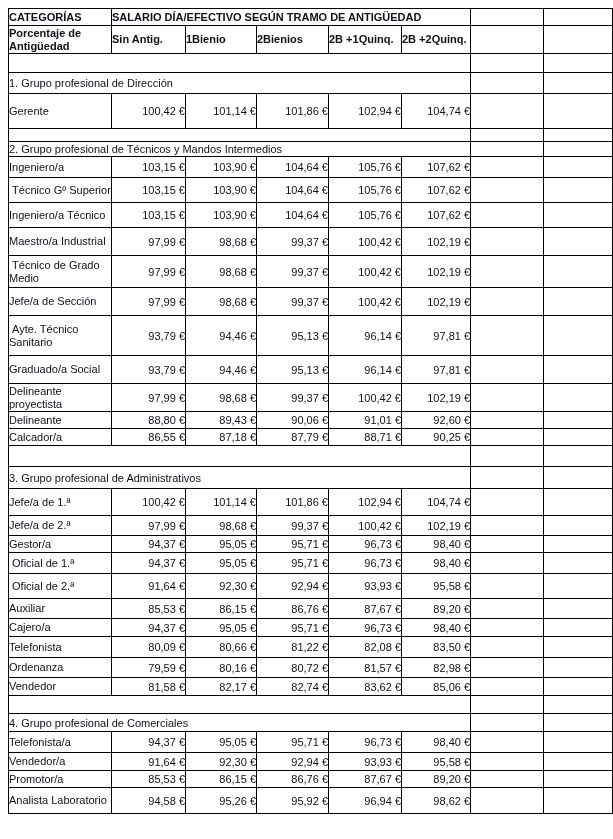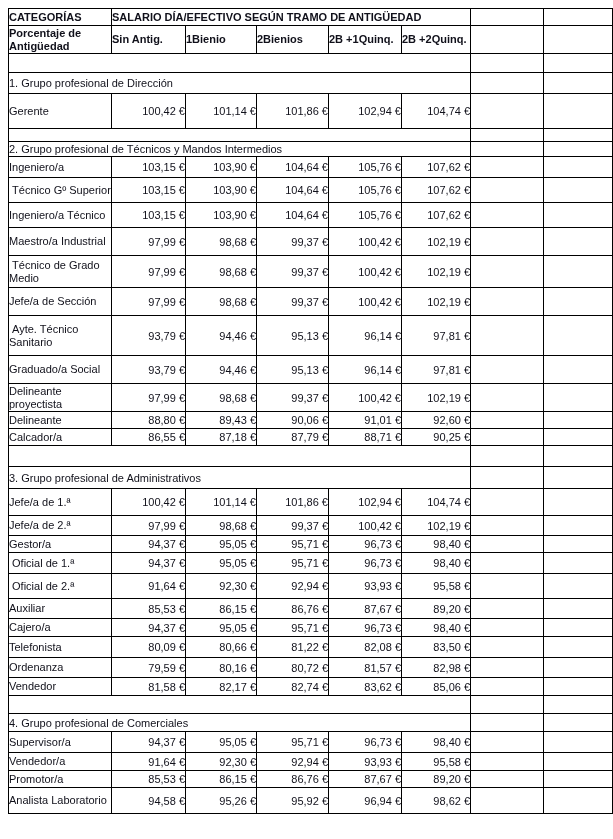--- a/index.html
+++ b/index.html
@@ -341,21 +341,21 @@
           <td colspan="6" class="s"></td>
           <td class="x"></td>
           <td class="x"></td>
         </tr>
         <tr style="height: 18px;">
           <td colspan="6" class="g">4. Grupo profesional de Comerciales</td>
           <td class="x"></td>
           <td class="x"></td>
         </tr>
         <tr style="height: 21px;">
-          <td class="l">Supervisor/a</td>
+          <td class="l">Telefonista/a</td>
           <td class="v">94,37 €</td>
           <td class="v">95,05 €</td>
           <td class="v">95,71 €</td>
           <td class="v">96,73 €</td>
           <td class="v">98,40 €</td>
           <td class="x"></td>
           <td class="x"></td>
         </tr>
         <tr style="height: 18px;">
           <td class="l">Vendedor/a</td>

